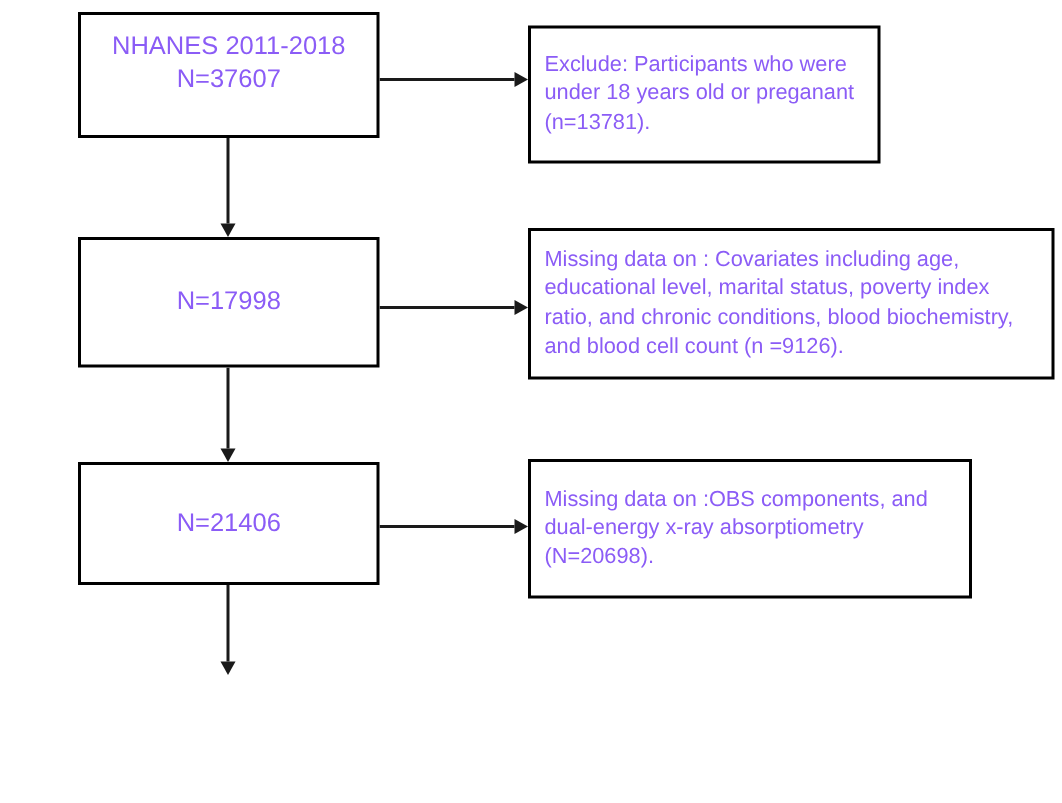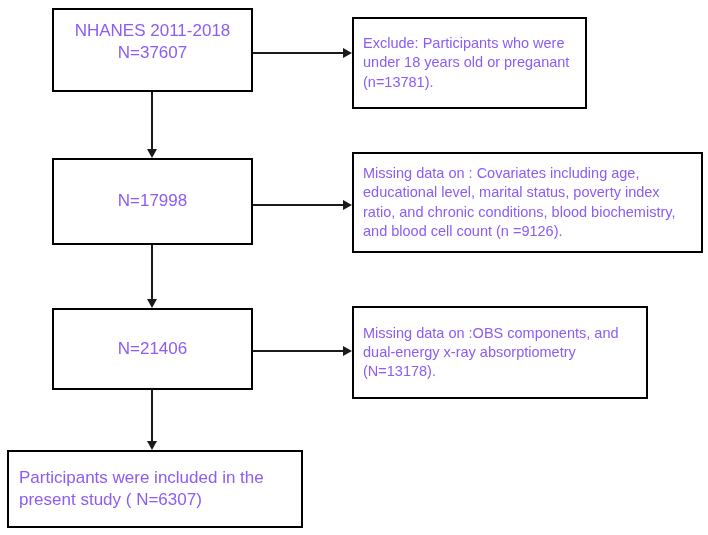--- a/index.html
+++ b/index.html
@@ -141,20 +141,17 @@
 
   <div class="node exclusion" id="node-exclusion-0">
     <div class="node-text">Exclude: Participants who were under 18 years old or preganant (n=13781).</div>
   </div>
 
   <div class="node exclusion" id="node-exclusion-1">
     <div class="node-text">Missing data on : Covariates including age, educational level, marital status, poverty index ratio, and chronic conditions, blood biochemistry, and blood cell count (n =9126).</div>
   </div>
 
   <div class="node exclusion" id="node-exclusion-2">
-    <div class="node-text">Missing data on :OBS components, and dual-energy x-ray absorptiometry (N=13178).</div>
+    <div class="node-text">Missing data on :OBS components, and dual-energy x-ray absorptiometry (N=20698).</div>
   </div>
 
-  <div class="node" id="node-final">
-    <div class="node-text">Participants were included in the present study ( N=6307)</div>
-  </div>
 
 </div>
 
 </body></html>

